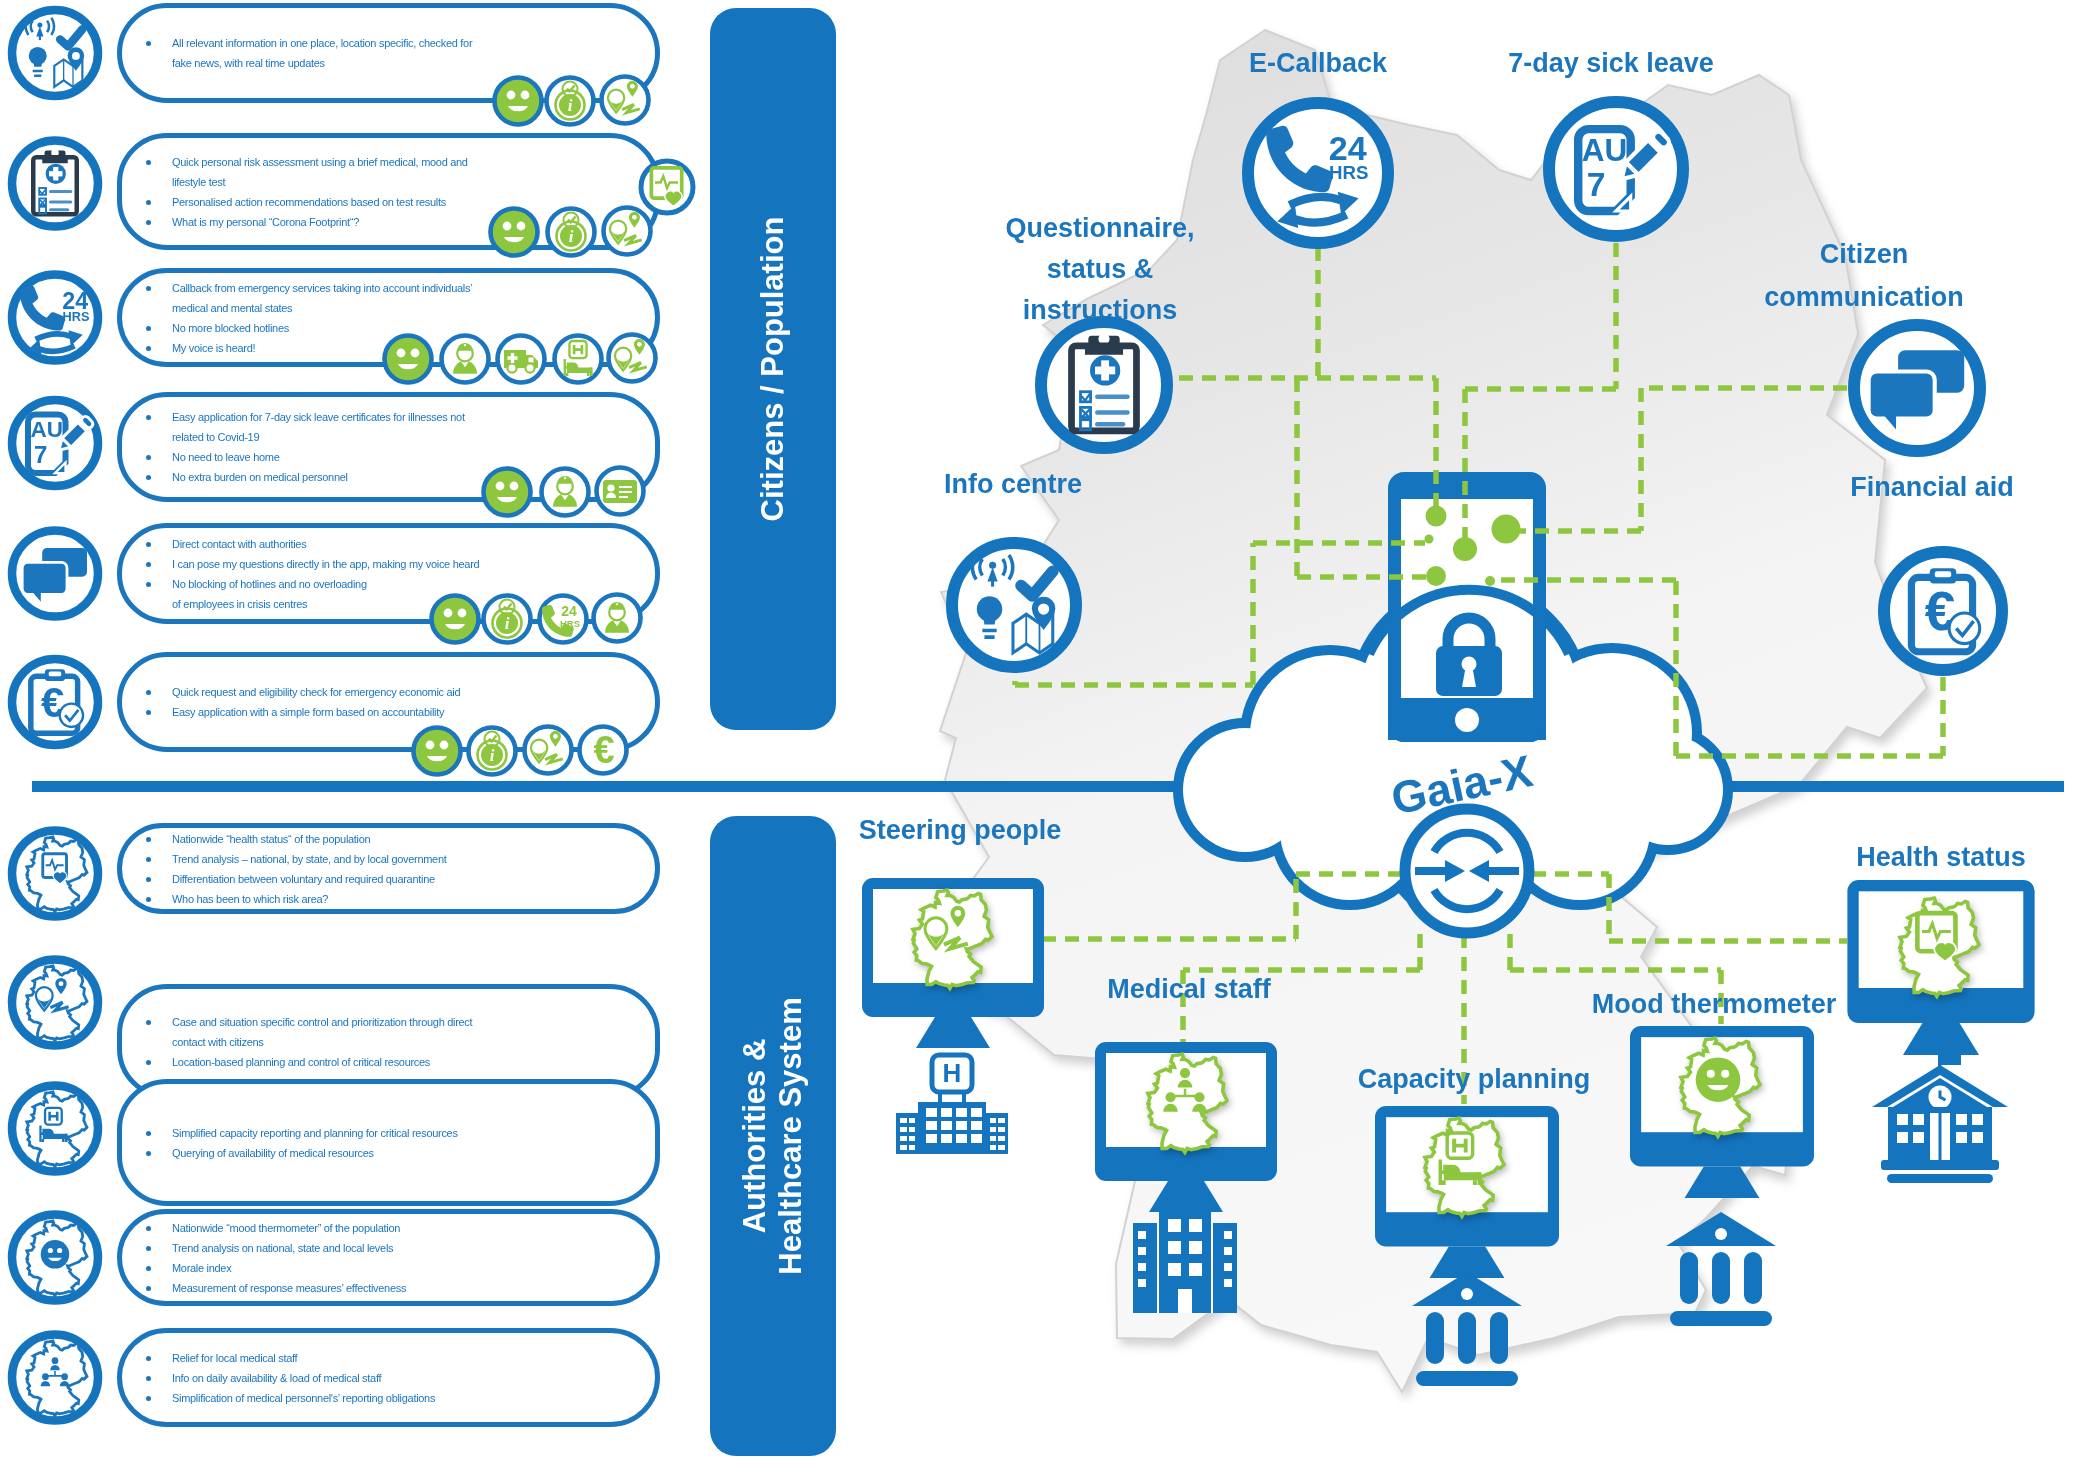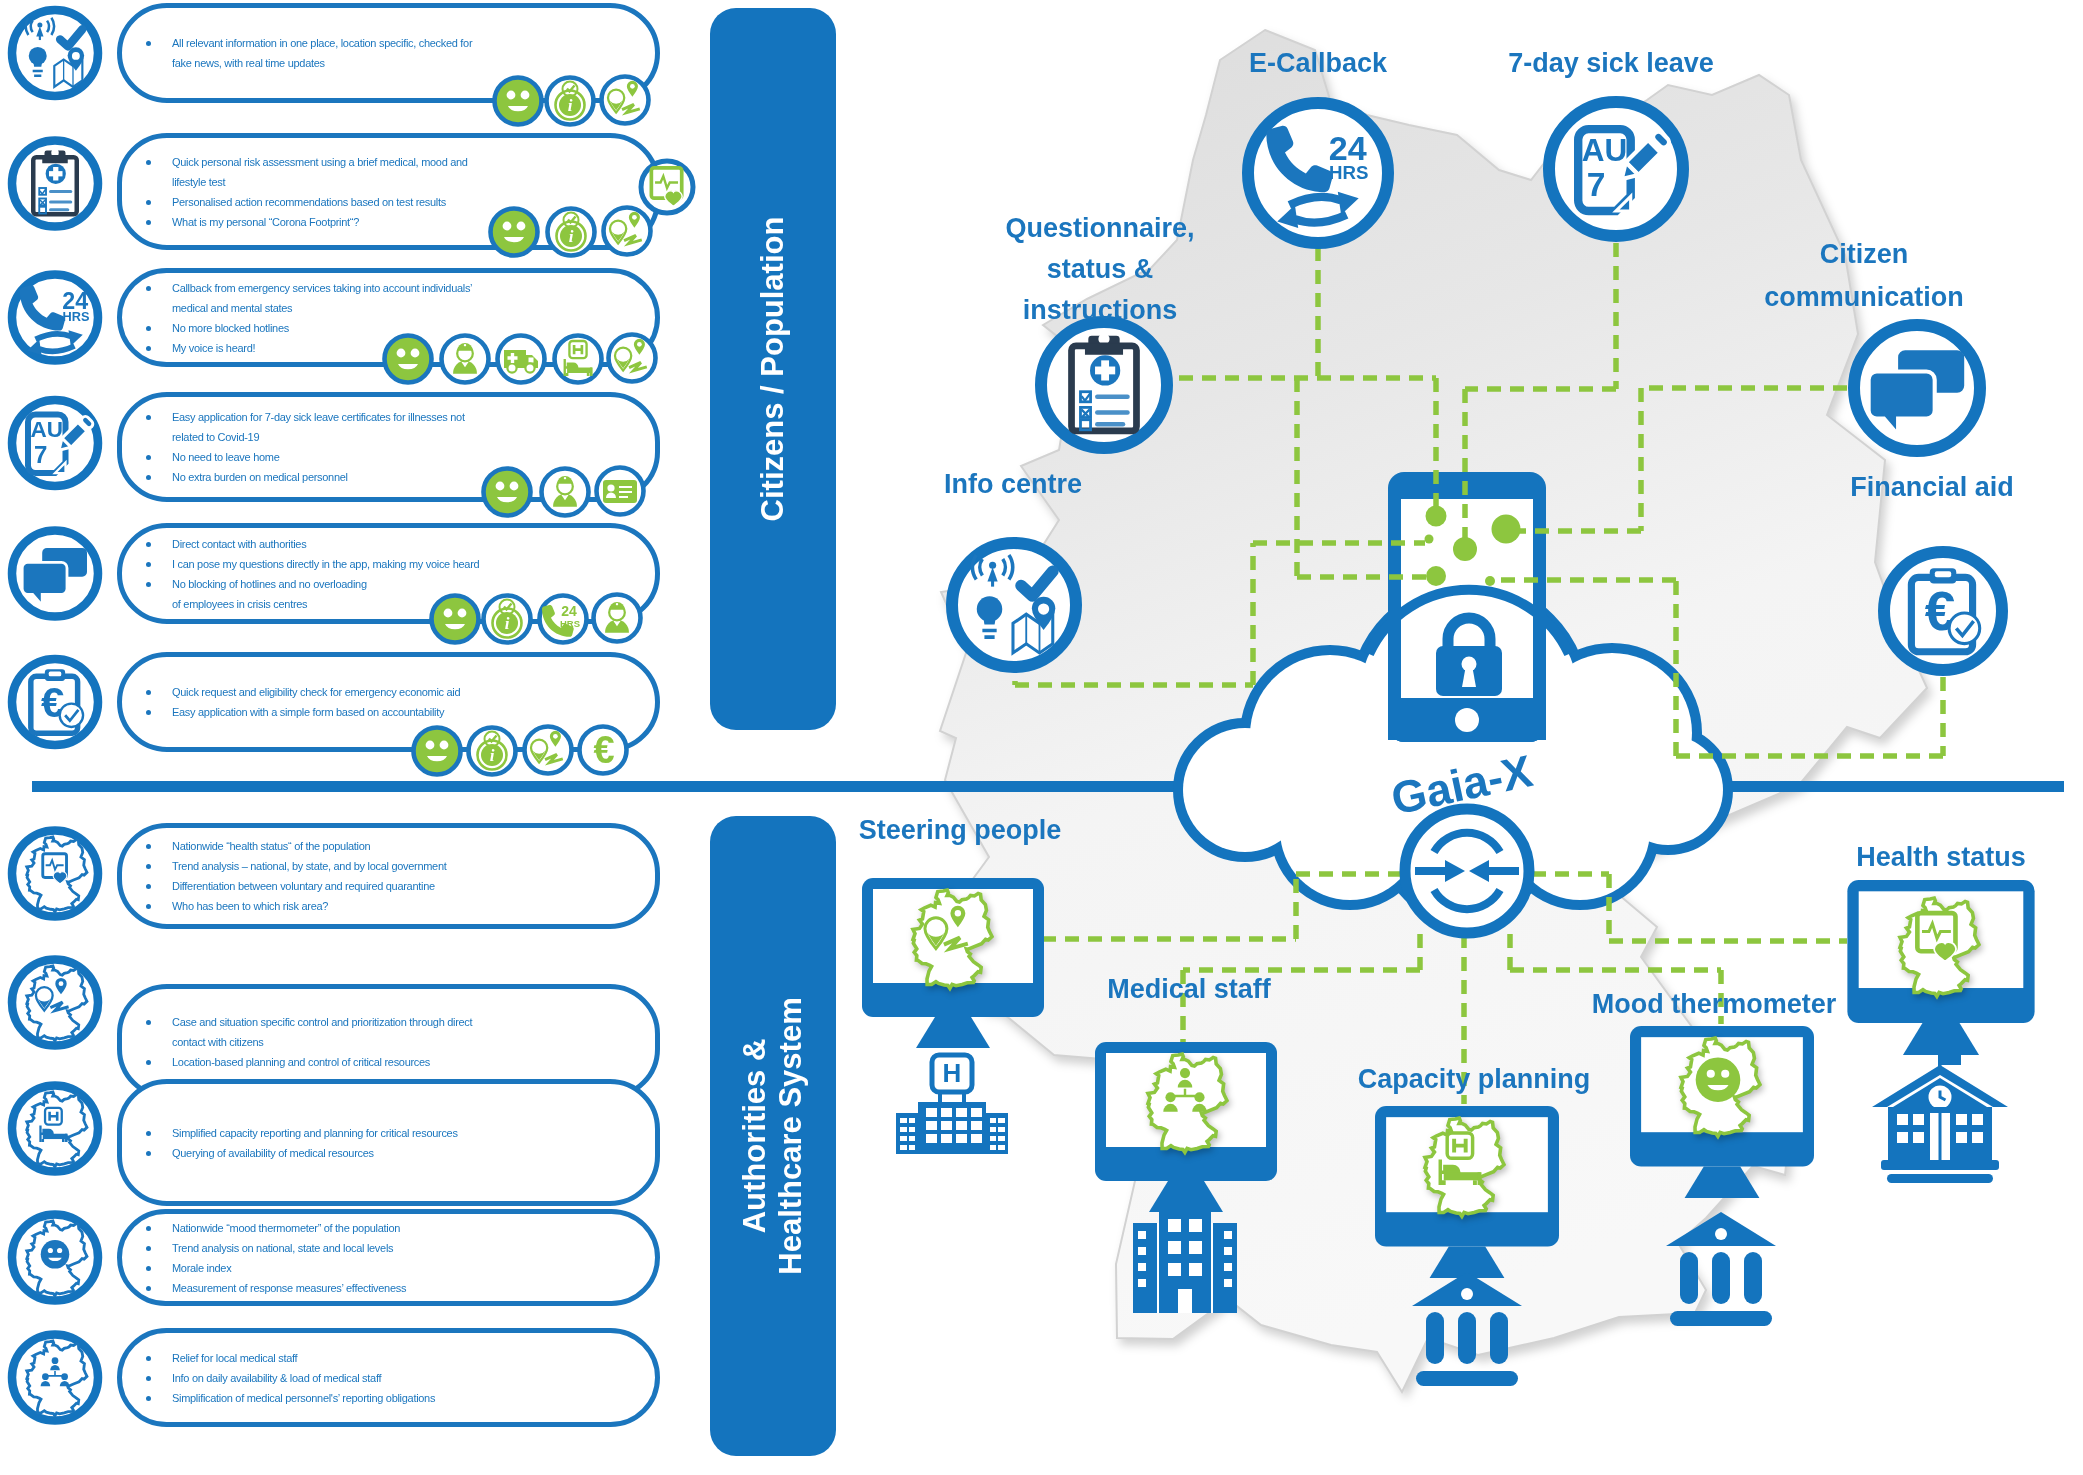--- a/index.html
+++ b/index.html
@@ -601,21 +601,21 @@
 <li>I can pose my questions directly in the app, making my voice heard</li>
 <li>No blocking of hotlines and no overloading<br>of employees in crisis centres</li>
 </ul>
     </div>
 <div class="box" style="top:652px;height:100px">
       <ul>
 <li>Quick request and eligibility check for emergency economic aid</li>
 <li>Easy application with a simple form based on accountability</li>
 </ul>
     </div>
-<div class="box" style="top:823px;height:106px">
+<div class="box" style="top:823px;height:91px">
       <ul>
 <li>Nationwide “health status“ of the population</li>
 <li>Trend analysis – national, by state, and by local government</li>
 <li>Differentiation between voluntary and required quarantine</li>
 <li>Who has been to which risk area?</li>
 </ul>
     </div>
 <div class="box" style="top:984px;height:115px">
       <ul>
 <li>Case and situation specific control and prioritization through direct<br>contact with citizens</li>

